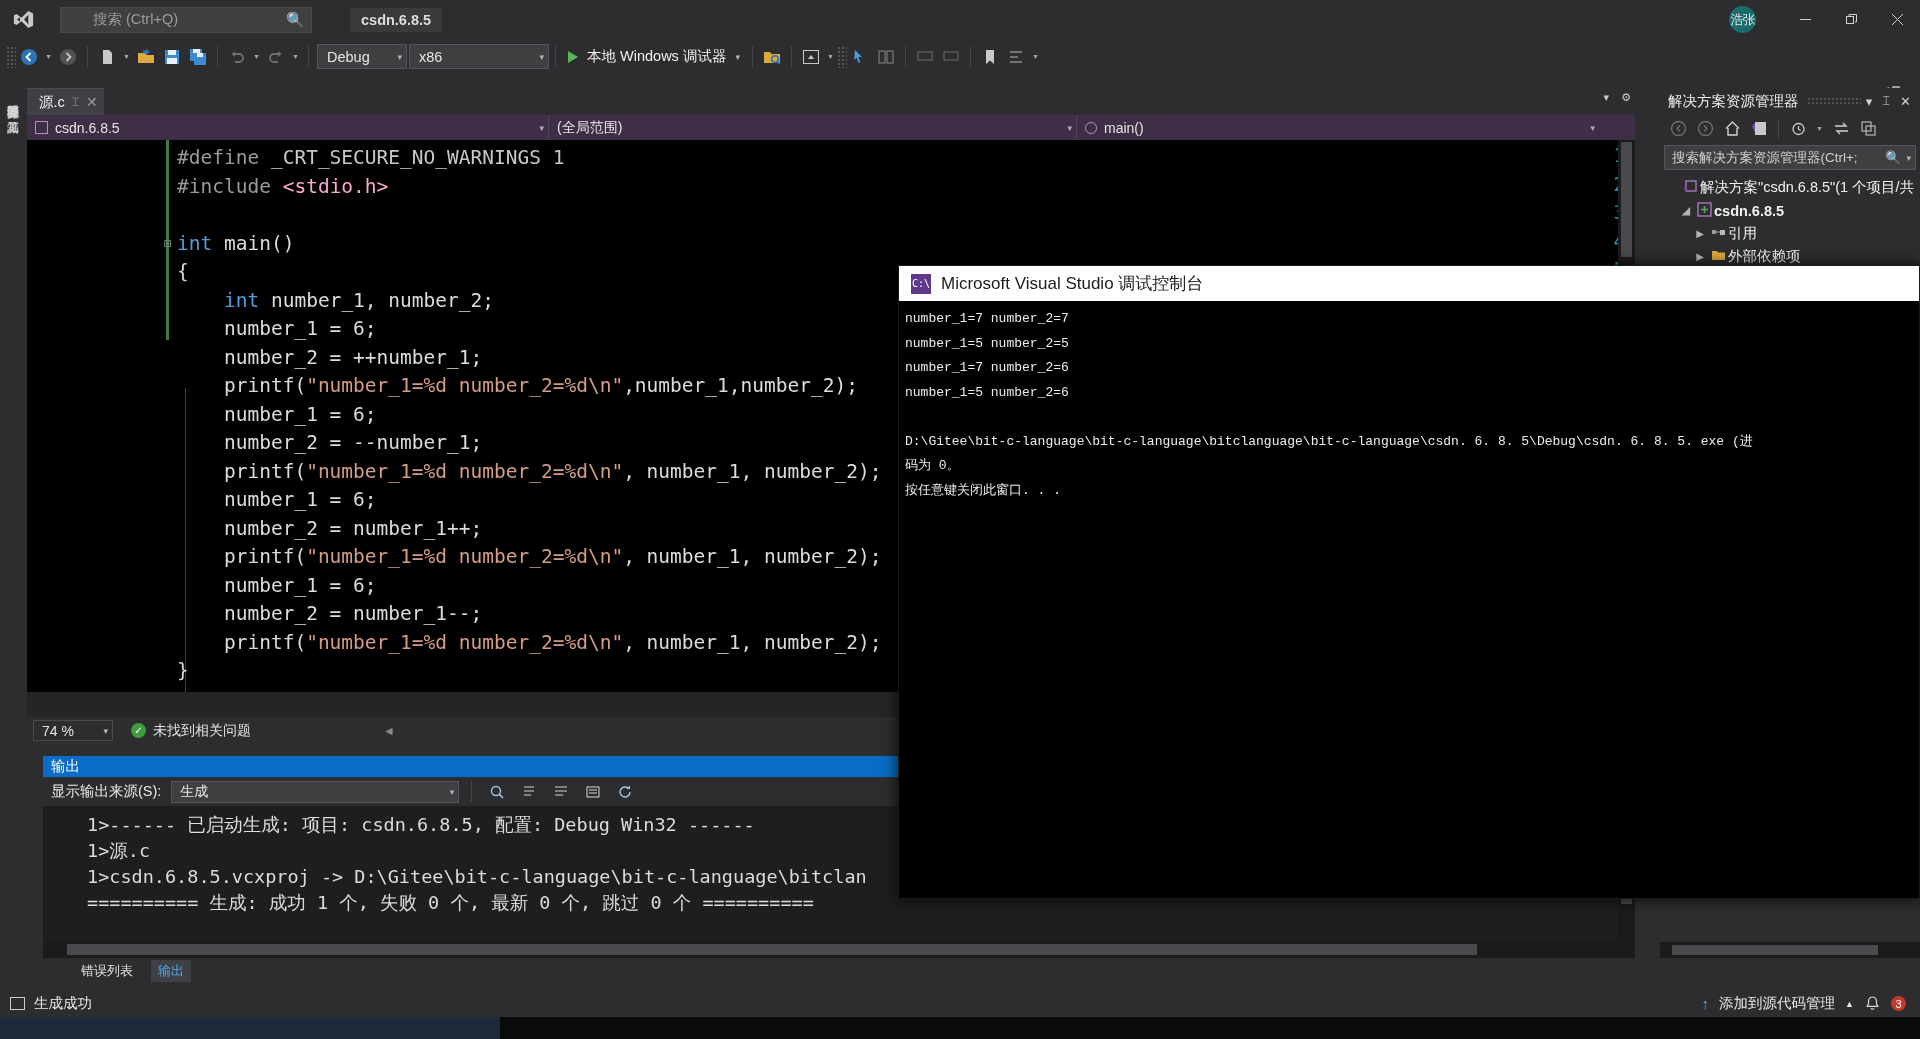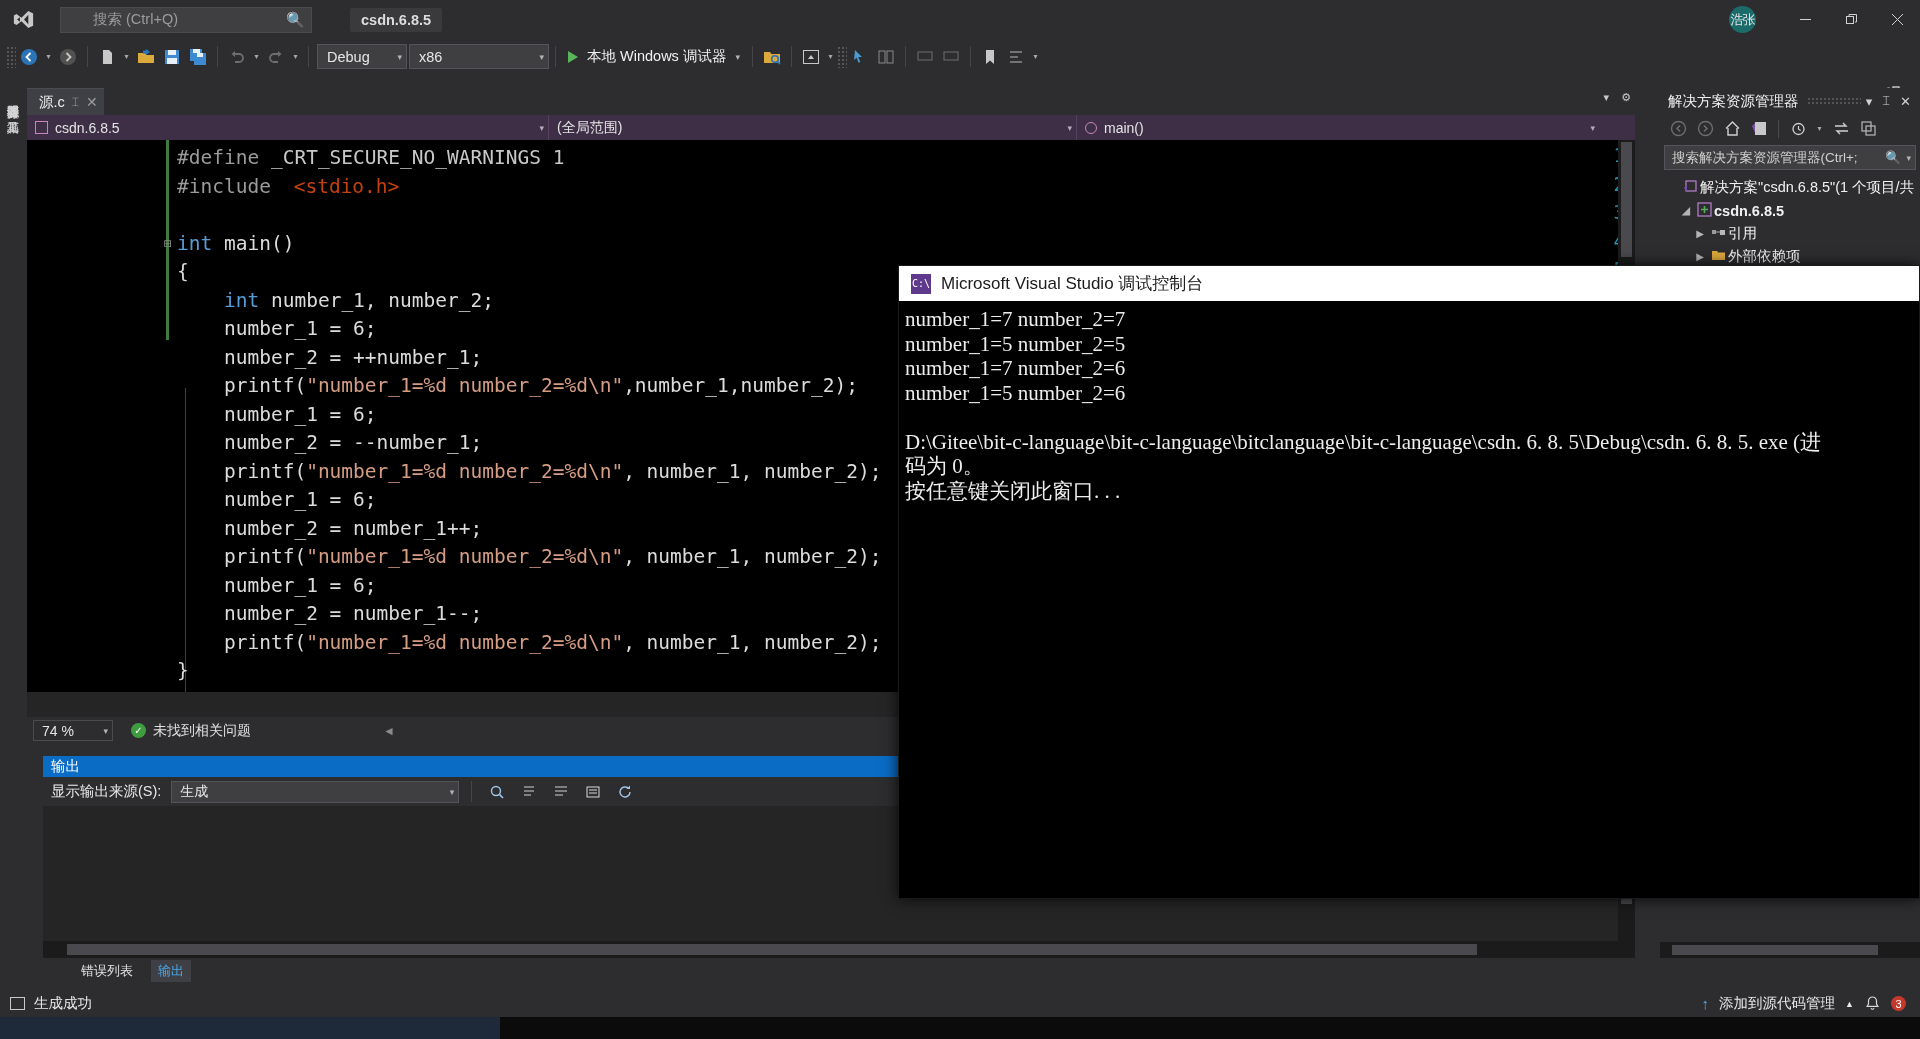--- a/index.html
+++ b/index.html
@@ -96,21 +96,21 @@
   .gutter { position: absolute; left: 0; top: 0; width: 82px; height: 552px; background: #000; }
   .lnum { position: absolute; right: 10px; color: #2b91af; font-size: 19px; font-family: "DejaVu Sans Mono", monospace; text-align: right; }
   .changebar { position: absolute; left: 139px; top: 0; width: 3px; background: #3f7a3f; }
   .codeline {
     position: absolute; left: 0; white-space: pre; font-size: 19.5px;
     font-family: "DejaVu Sans Mono", monospace; color: #dcdcdc; line-height: 28.5px;
   }
   .k { color: #569cd6; }
   .pp { color: #9b9b9b; }
   .mac { color: #c8c8c8; }
-  .inc { color: #c2410c; margin-left: 11px; }
+  .inc { color: #f9a8d4; }
   .str { color: #d69d85; }
   .pl { color: #dcdcdc; }
   .fold { position: absolute; color: #868686; font-size: 13px; font-family: "DejaVu Sans Mono", monospace; }
   .indentguide { position: absolute; width: 1px; background: #404040; }
 
   .edit-scroll-v { position: absolute; right: 0; top: 52px; width: 17px; height: 552px; background: #1b1b1c; }
   .edit-scroll-v .thumb { position: absolute; left: 3px; top: 2px; width: 11px; height: 115px; background: #4a4a4e; }
   .edit-scroll-v .marker { position:absolute; left:3px; width: 11px; height: 3px; background: #777; }
 
   .statusline {
@@ -162,21 +162,21 @@
   .se-hscroll { position: absolute; left: 0; bottom: 26px; width: 260px; height: 16px; background: #1b1b1c; }
   .se-hscroll .thumb { position:absolute; left: 12px; top: 3px; width: 206px; height: 10px; background: #4a4a4e; }
 
   
   .console { position: absolute; left: 898px; top: 265px; width: 1022px; height: 634px;
      background: #000; border: 1px solid #1a1a1a; box-shadow: 0 0 14px rgba(0,0,0,.8); }
   .console-title { height: 35px; background: #fff; display: flex; align-items: center; padding-left: 12px; gap: 10px; }
   .console-title .cicon { width: 20px; height: 20px; background: #5f3a8c; color: #fff; font-size: 10px;
       display:flex; align-items:center; justify-content:center; font-family:"DejaVu Sans Mono", monospace; }
   .console-title .ctxt { color: #1b1b1b; font-size: 17px; }
-  .console-body { color: #ededed; font-size: 21px; font-family: Liberation Serif, serif;
+  .console-body { color: #ededed; font-size: 13px; font-family: Liberation Mono, monospace;
       line-height: 24.5px; padding: 6px 4px 0 6px; white-space: pre-wrap; }
 
   
   .statusbar { position: absolute; left: 0; bottom: 22px; width: 1920px; height: 27px; background: #2d2d30;
       display: flex; align-items: center; color: #e8e8e8; font-size: 14.5px; }
   .statusbar .left { display: flex; align-items: center; gap: 9px; padding-left: 10px; }
   .statusbar .right { margin-left: auto; display: flex; align-items: center; gap: 10px; padding-right: 14px; }
   .sb-sq { width: 15px; height: 13px; border: 1.6px solid #c9c9c9; }
   .badge { background: #c4392c; color: #fff; font-size: 11px; border-radius: 50%; width: 15px; height: 15px;
       display:flex; align-items:center; justify-content:center; }
@@ -503,20 +503,24 @@
             <path d="M4 6h8M4 9h8" stroke="#d8d8d8"></path>
           </svg>
       </div>
       <div class="tb-btn">
         <svg width="16" height="16" viewBox="0 0 16 16">
             <path d="M13 8a5 5 0 1 1-1.7-3.8" fill="none" stroke="#9fc6e8" stroke-width="1.4"></path>
             <path d="M13 1.5V5H9.5z" fill="#9fc6e8"></path>
           </svg>
       </div>
     </div>
+    <div class="out-text">1&gt;------ 已启动生成: 项目: csdn.6.8.5, 配置: Debug Win32 ------
+1&gt;源.c
+1&gt;csdn.6.8.5.vcxproj -&gt; D:\Gitee\bit-c-language\bit-c-language\bitclan
+========== 生成: 成功 1 个, 失败 0 个, 最新 0 个, 跳过 0 个 ==========</div>
     <div class="out-vscroll">
         <div class="thumb"></div>
       </div>
     <div class="out-hscroll">
         <div class="thumb"></div>
       </div>
     <div class="out-tabs">
       <span class="out-tab">错误列表</span>
       <span class="out-tab active">输出</span>
     </div>

